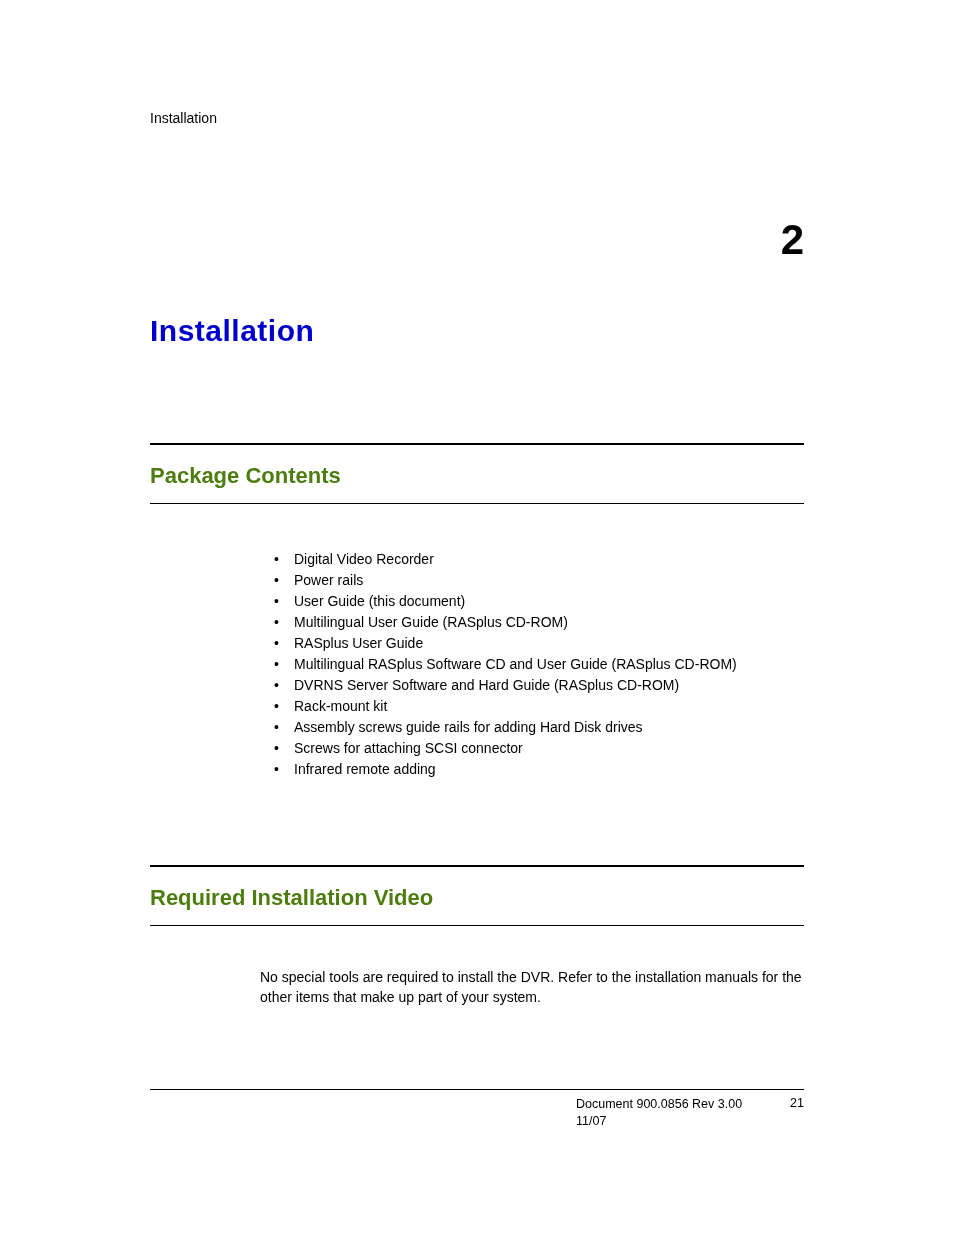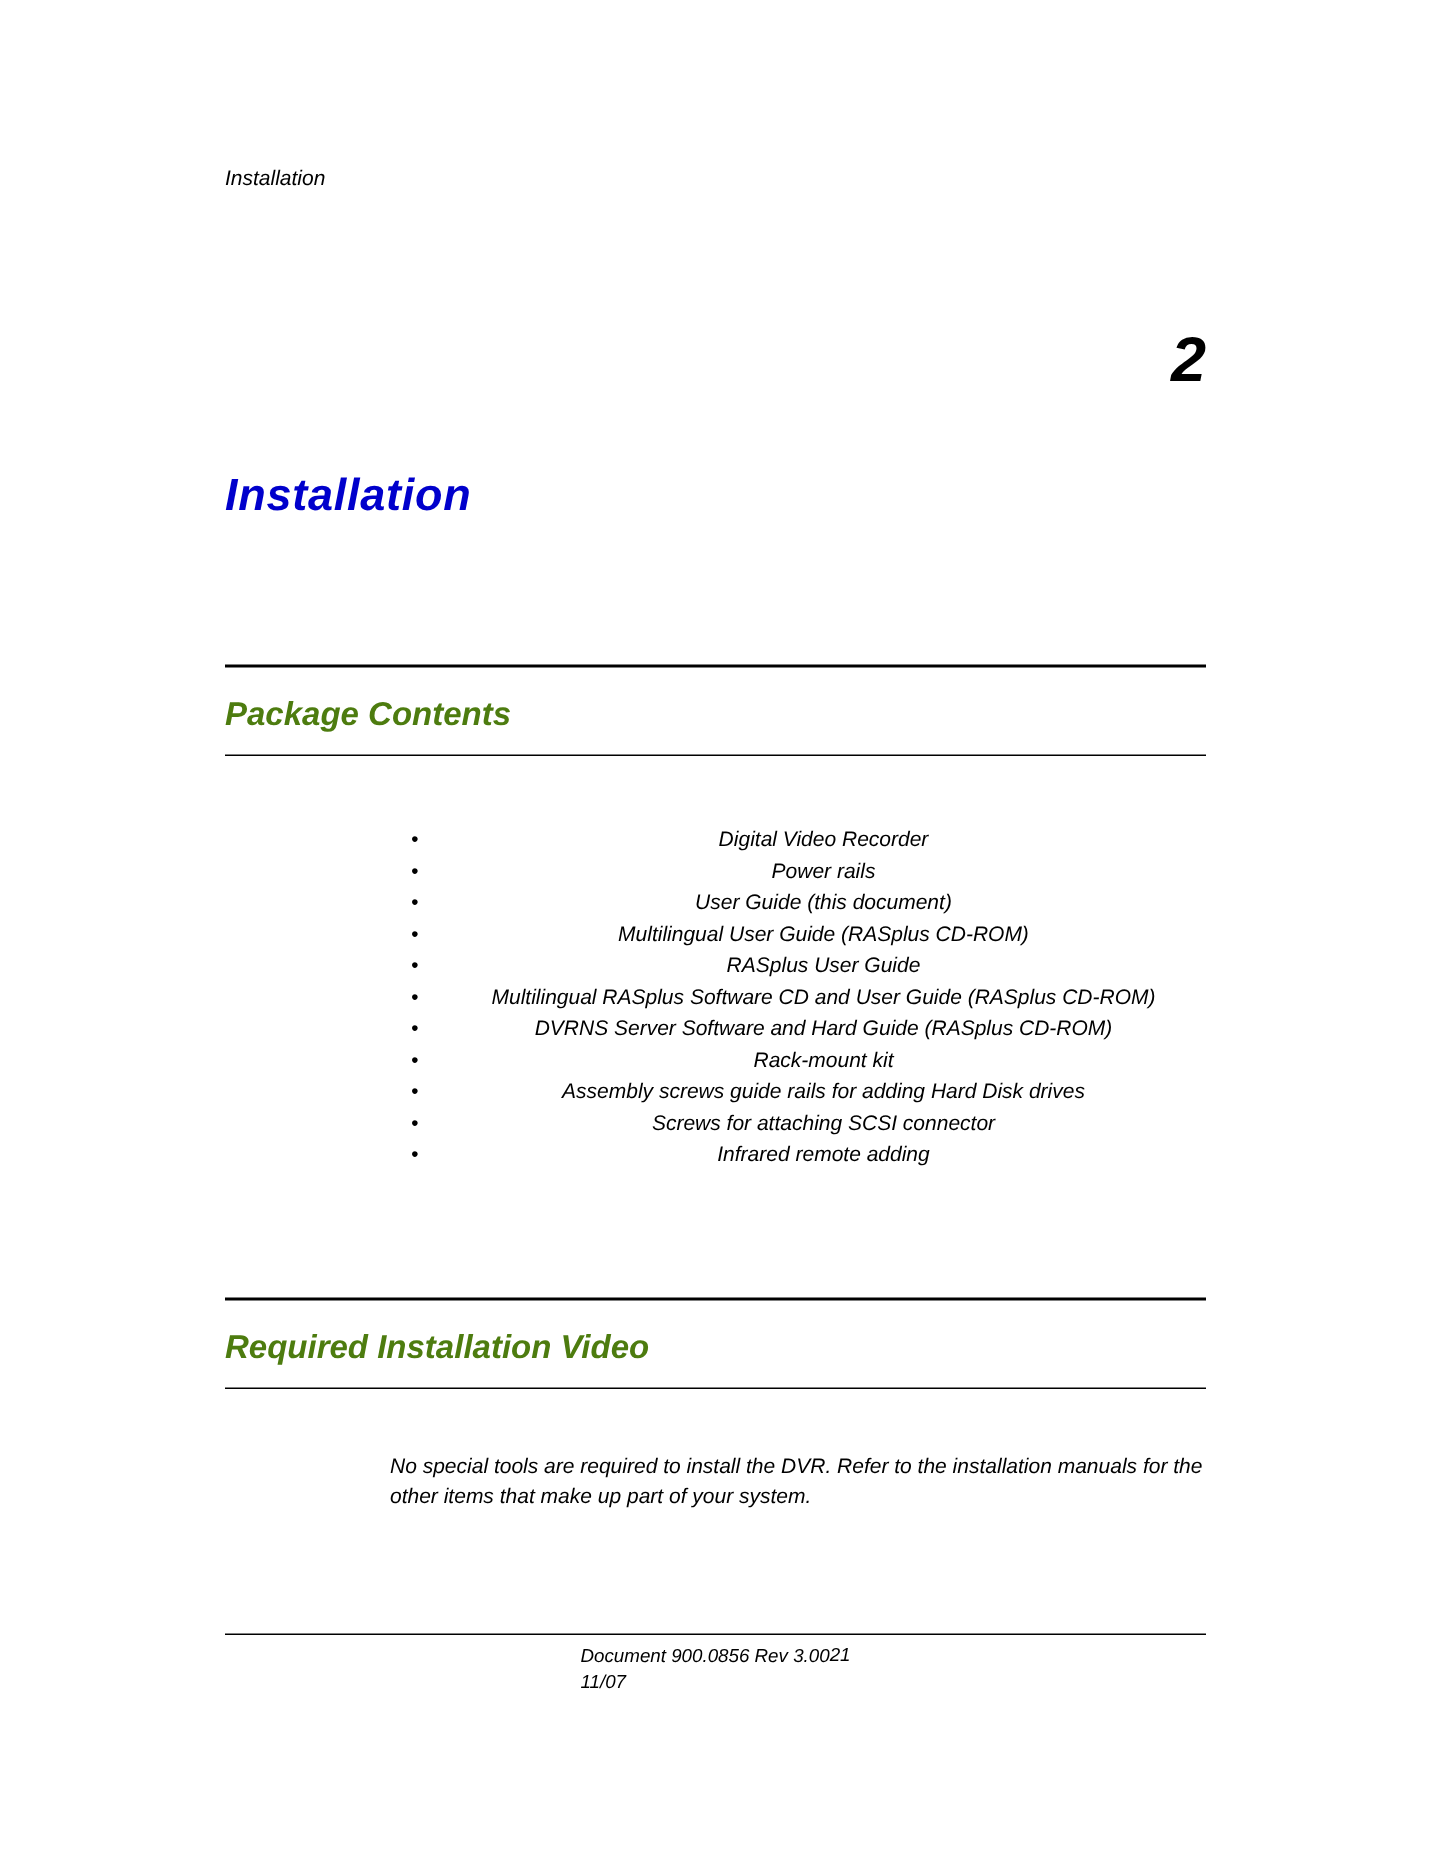--- a/index.html
+++ b/index.html
@@ -1,19 +1,18 @@
 <!DOCTYPE html>
 <html><head>
   <meta charset="utf-8">
   <style>
     * {
       margin: 0;
       padding: 0;
       box-sizing: border-box;
-      font-style: italic;
     }
     body {
       font-family: Arial, Helvetica, sans-serif;
       background: #ffffff;
       width: 954px;
       height: 1235px;
       position: relative;
       color: #000000;
     }
     .page {
@@ -68,21 +67,20 @@
     }
     ul.bulleted {
       list-style: none;
       padding-left: 14px;
     }
     ul.bulleted li {
       font-size: 14px;
       line-height: 1.5;
       position: relative;
       padding-left: 20px;
-      text-align: center;
     }
     ul.bulleted li::before {
       content: "•";
       position: absolute;
       left: 0;
       top: 0;
     }
     .tools-body {
       margin-left: 110px;
       margin-top: 42px;
@@ -93,22 +91,23 @@
       right: 150px;
       bottom: 105px;
     }
     .footer hr {
       border: none;
       border-top: 1px solid #000000;
       margin-bottom: 6px;
     }
     .footer-row {
       display: flex;
-      justify-content: center;
+      justify-content: flex-end;
       font-size: 12.5px;
+      gap: 48px;
     }
     .footer-left {
       line-height: 1.35;
     }
   </style>
 </head>
 <body>
 
 <div class="page">
 

